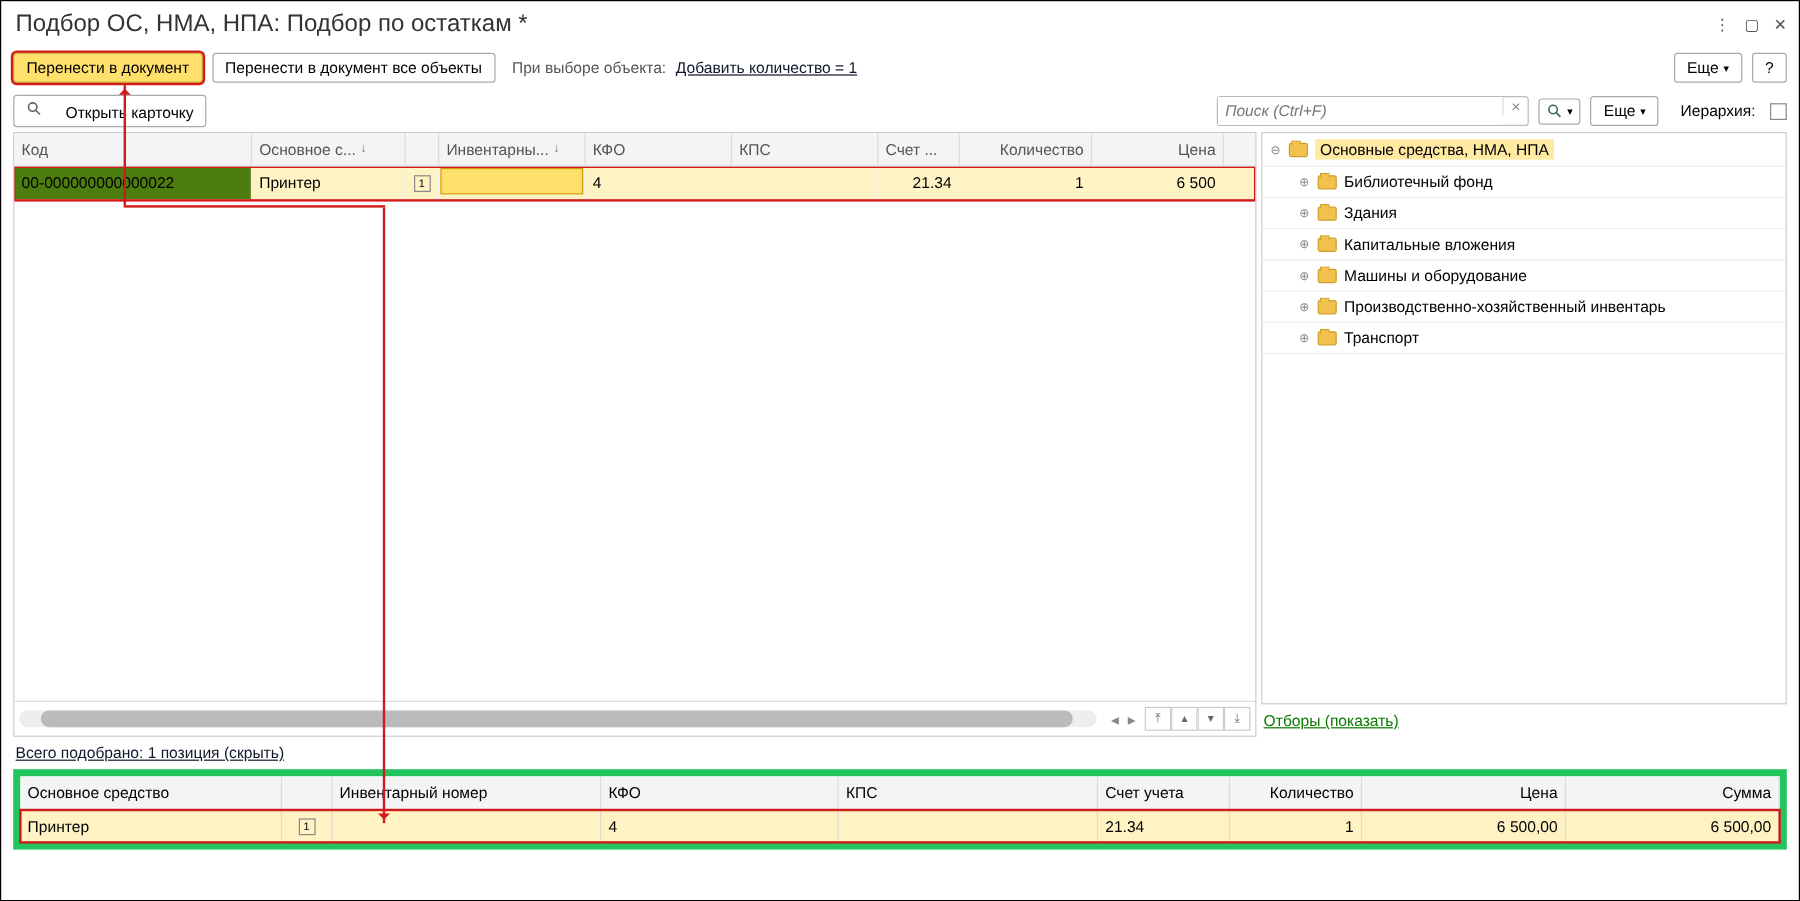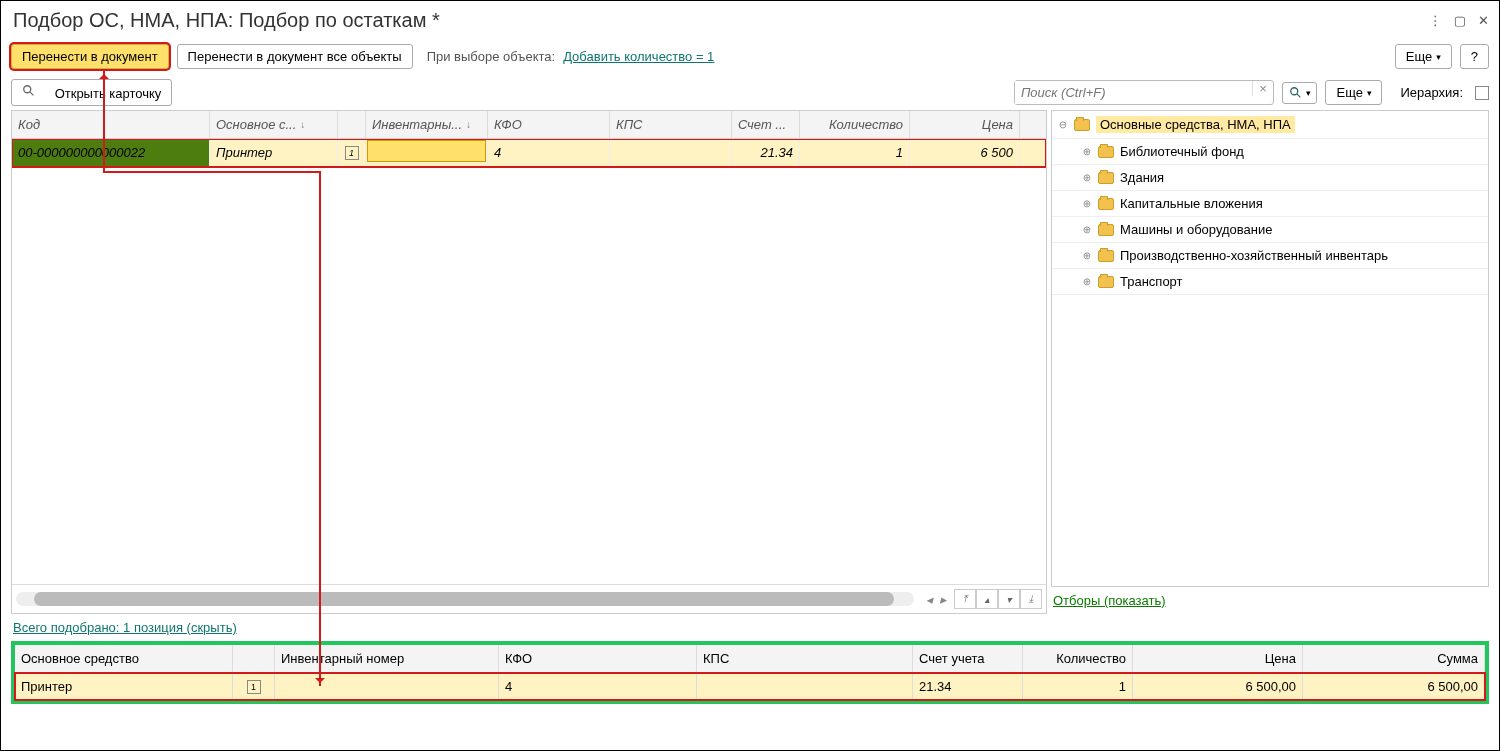--- a/index.html
+++ b/index.html
@@ -9,32 +9,32 @@
 .titlebar-title { font-size:20px; color:#333; }
 .titlebar-btns { display:flex; gap:12px; align-items:center; }
 .titlebar-btns span { cursor:pointer; color:#555; }
 
 .toolbar1 { display:flex; align-items:center; padding:6px 10px; gap:8px; }
 .btn { border:1px solid #aaa; border-radius:3px; background:#fff; padding:4px 10px; cursor:pointer; }
 .btn-primary { background:#ffe06a; border:1px solid #d0b040; }
 .highlight-red { box-shadow:0 0 0 2px #d21a1a; }
 .btn-more { display:flex; align-items:center; gap:4px; }
 .link-green { color:#0a7a00; text-decoration:underline; cursor:pointer; }
-.link-blue { color:#0f766e; text-decoration:underline; cursor:pointer; }
+.link-blue { color:#0f172a; text-decoration:underline; cursor:pointer; }
 .spacer { flex:1; }
 
 .toolbar2 { display:flex; align-items:center; padding:4px 10px; gap:8px; }
 .search-box { display:flex; align-items:flex-start; border:1px solid #bbb; border-radius:3px; width:260px; }
 .search-box input { border:none; outline:none; padding:4px 6px; flex:1; font-style:italic; color:#888; }
 .search-clear { padding:0 6px; cursor:pointer; color:#888; border-left:1px solid #ddd; }
 .icon-btn { border:1px solid #aaa; border-radius:3px; padding:3px 6px; cursor:pointer; display:flex; align-items:center; gap:3px; background:#fff;}
 .hier-check { width:14px; height:14px; border:1px solid #888; display:inline-block; vertical-align:middle; margin-left:4px; }
 
 .main-split { display:flex; height:504px; padding:0 10px; gap:4px; }
-.left-pane { flex:1; display:flex; flex-direction:column; border:1px solid #ccc;font-style:italic; }
+.left-pane { flex:1; display:flex; flex-direction:column; border:1px solid #ccc; }
 .right-pane { width:438px; display:flex; flex-direction:column; }
 
 .grid-head { display:flex; background:#f4f4f4; border-bottom:1px solid #ccc; }
 .grid-head .gh { padding:6px 6px; border-right:1px solid #ddd; color:#555; display:flex; align-items:center; gap:4px; }
 .sort-arrow { font-size:10px; color:#777; }
 
 .col-code{width:198px;} .col-osn{width:128px;} .col-inv{width:168px;} .col-kfo{width:122px;} .col-kps{width:122px;} .col-sch{width:68px;} .col-qty{width:110px; text-align:right; justify-content:flex-end;} .col-price{width:110px; text-align:right; justify-content:flex-end;}
 
 .grid-body { flex:1; overflow:auto; }
 .grid-row { display:flex; border-bottom:1px solid #eee; }
@@ -55,21 +55,21 @@
 .tree-row { display:flex; align-items:center; padding:5px 6px; border-bottom:1px solid #eee; gap:6px; cursor:pointer;}
 .tree-row.root .tree-label { background:#ffe9a3; padding:1px 4px; }
 .tree-expand { width:10px; text-align:center; color:#888; font-size:10px;}
 .tree-indent { display:inline-block; }
 .folder-icon { width:16px; height:12px; background:#f2c14e; border:1px solid #caa02a; border-radius:2px; position:relative; }
 .folder-icon:before{content:'';position:absolute;top:-3px;left:1px;width:6px;height:3px;background:#f2c14e;border:1px solid #caa02a;border-bottom:none;border-radius:1px 1px 0 0;}
 .filters-link { padding:6px 2px; }
 
 .summary-link { padding:6px 12px; font-weight:normal; }
 
-.sel-table { margin:0 10px 6px 10px; border:4px solid #22c55e; }
+.sel-table { margin:0 10px 6px 10px; border:6px solid #22c55e; }
 .sel-head { display:flex; background:#f4f4f4; border-bottom:1px solid #ccc; }
 .sel-head .sh, .sel-row .sc { padding:6px 6px; border-right:1px solid #ddd; }
 .sel-row { display:flex; background:#fff3c4; outline:2px solid #d21a1a; outline-offset:-1px;}
 .s-osn{width:218px;} .s-ic{width:42px; display:flex; align-items:center; justify-content:center;} .s-inv{width:224px;} .s-kfo{width:198px;} .s-kps{width:216px;} .s-sch{width:110px;} .s-qty{width:110px; text-align:right;} .s-price{width:170px; text-align:right;} .s-sum{flex:1; text-align:right;}
 
 .mini-icon { width:14px;height:14px;border:1px solid #888;display:flex;align-items:center;justify-content:center;font-size:9px;}
 
 
 .arrow-v1 { position:absolute; left:102px; top:70px; width:2px; height:100px; background:#d21a1a; }
 .arrow-v1:before{content:'';position:absolute;top:-2px;left:-4px;border:5px solid transparent;border-bottom-color:#d21a1a;}

